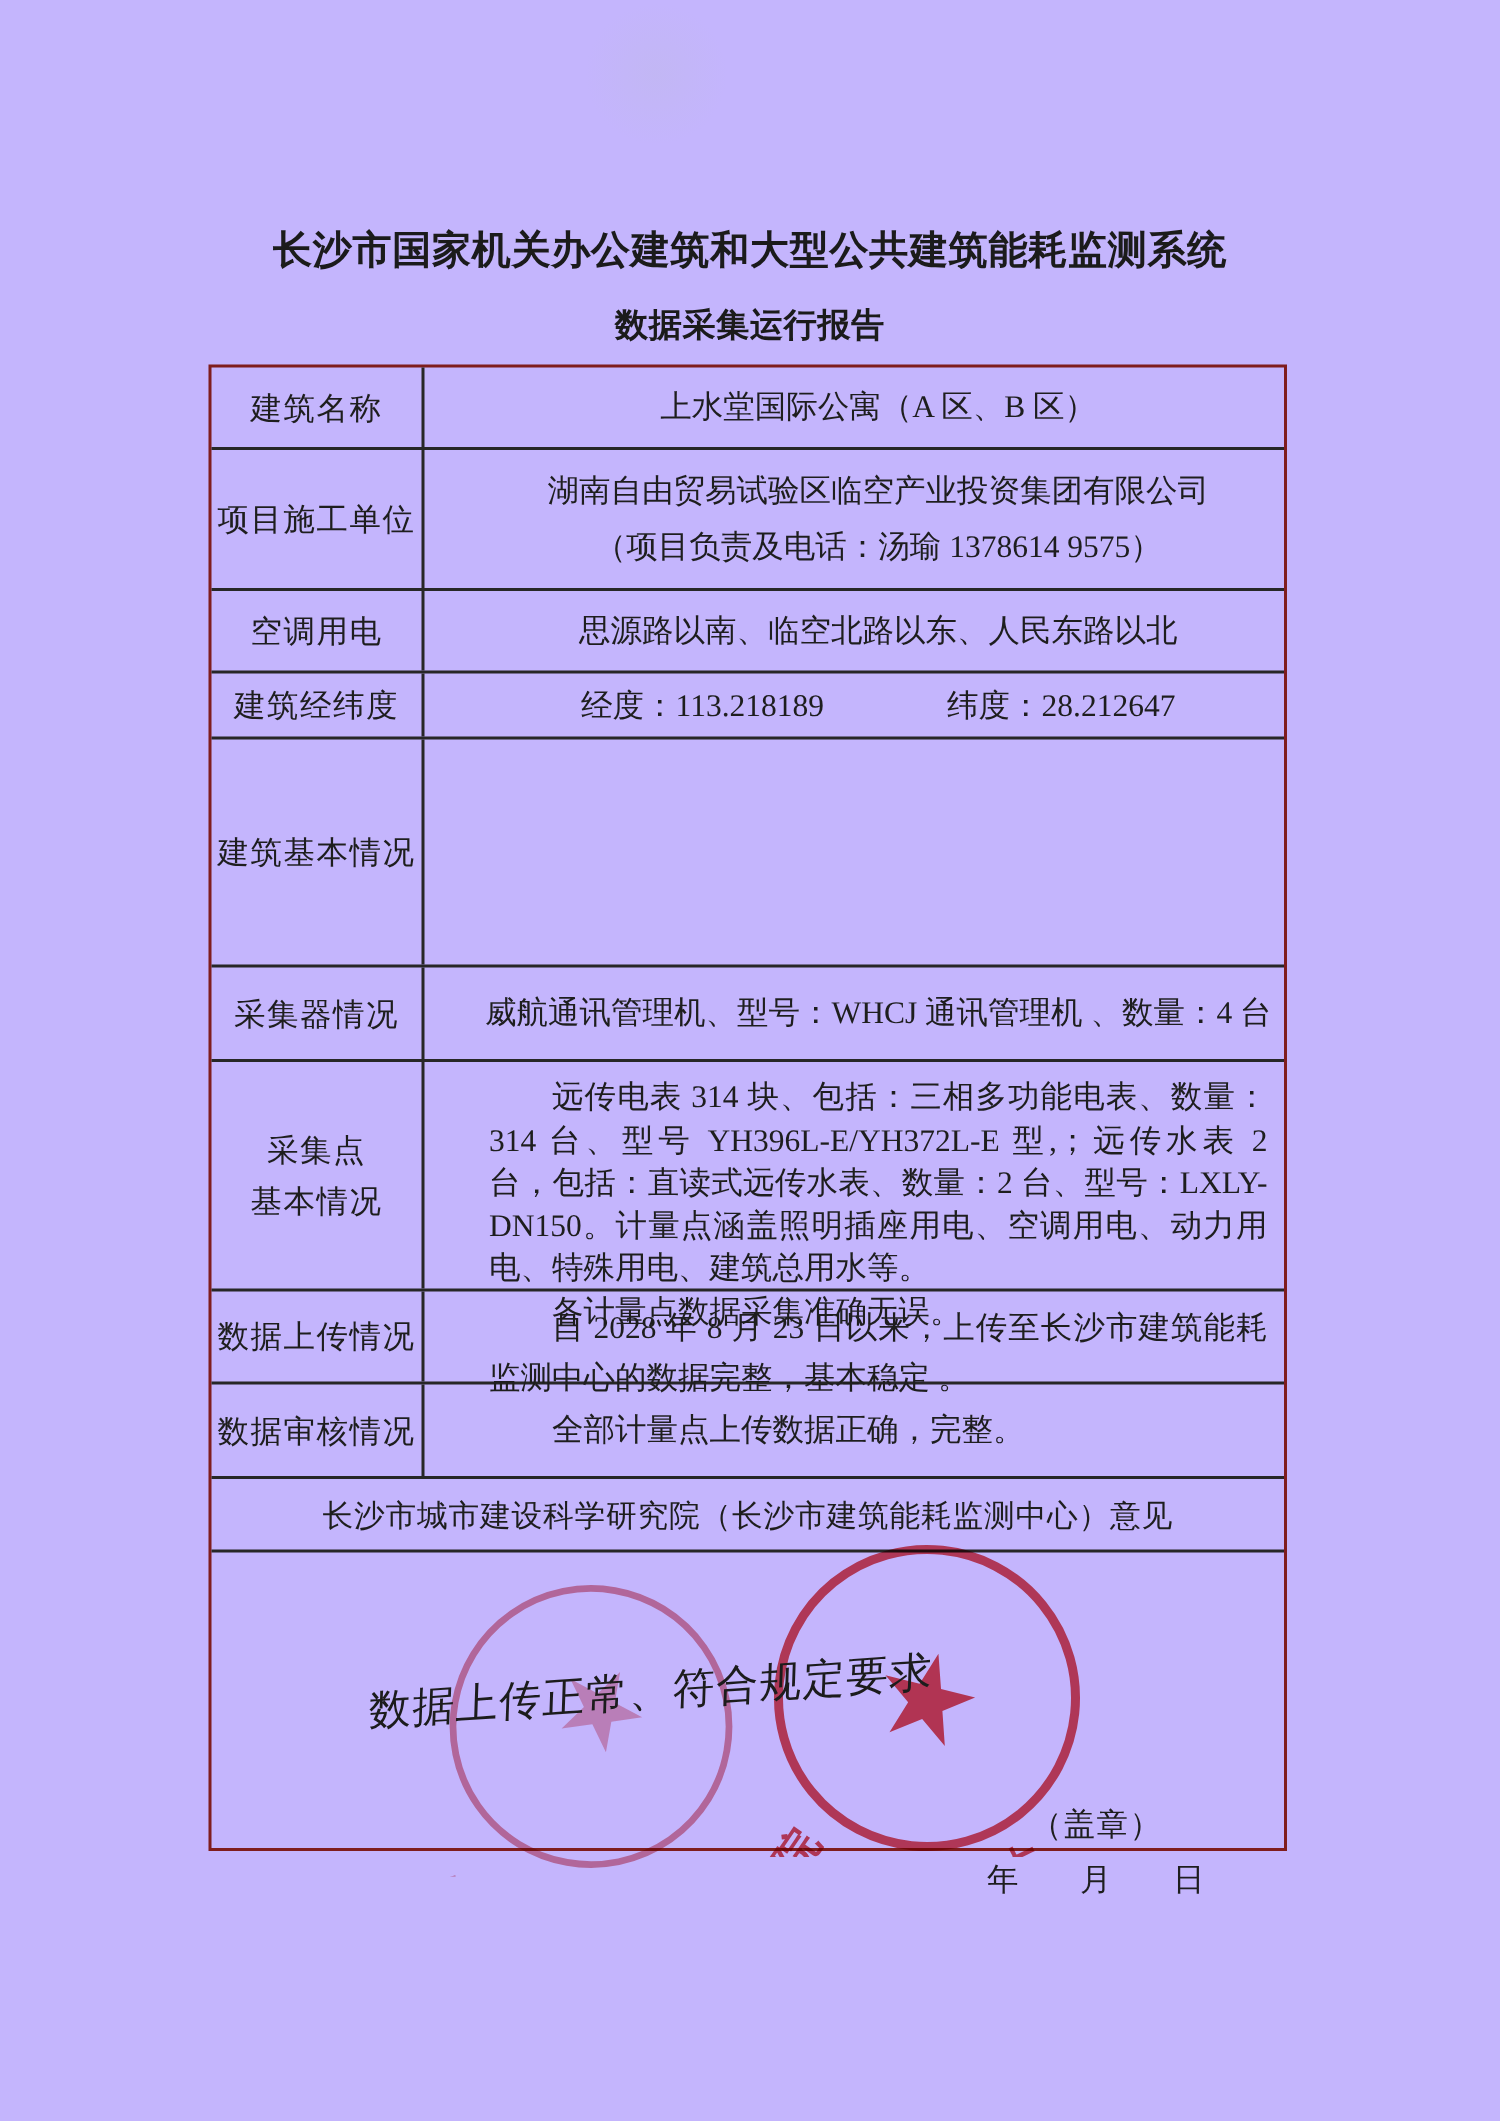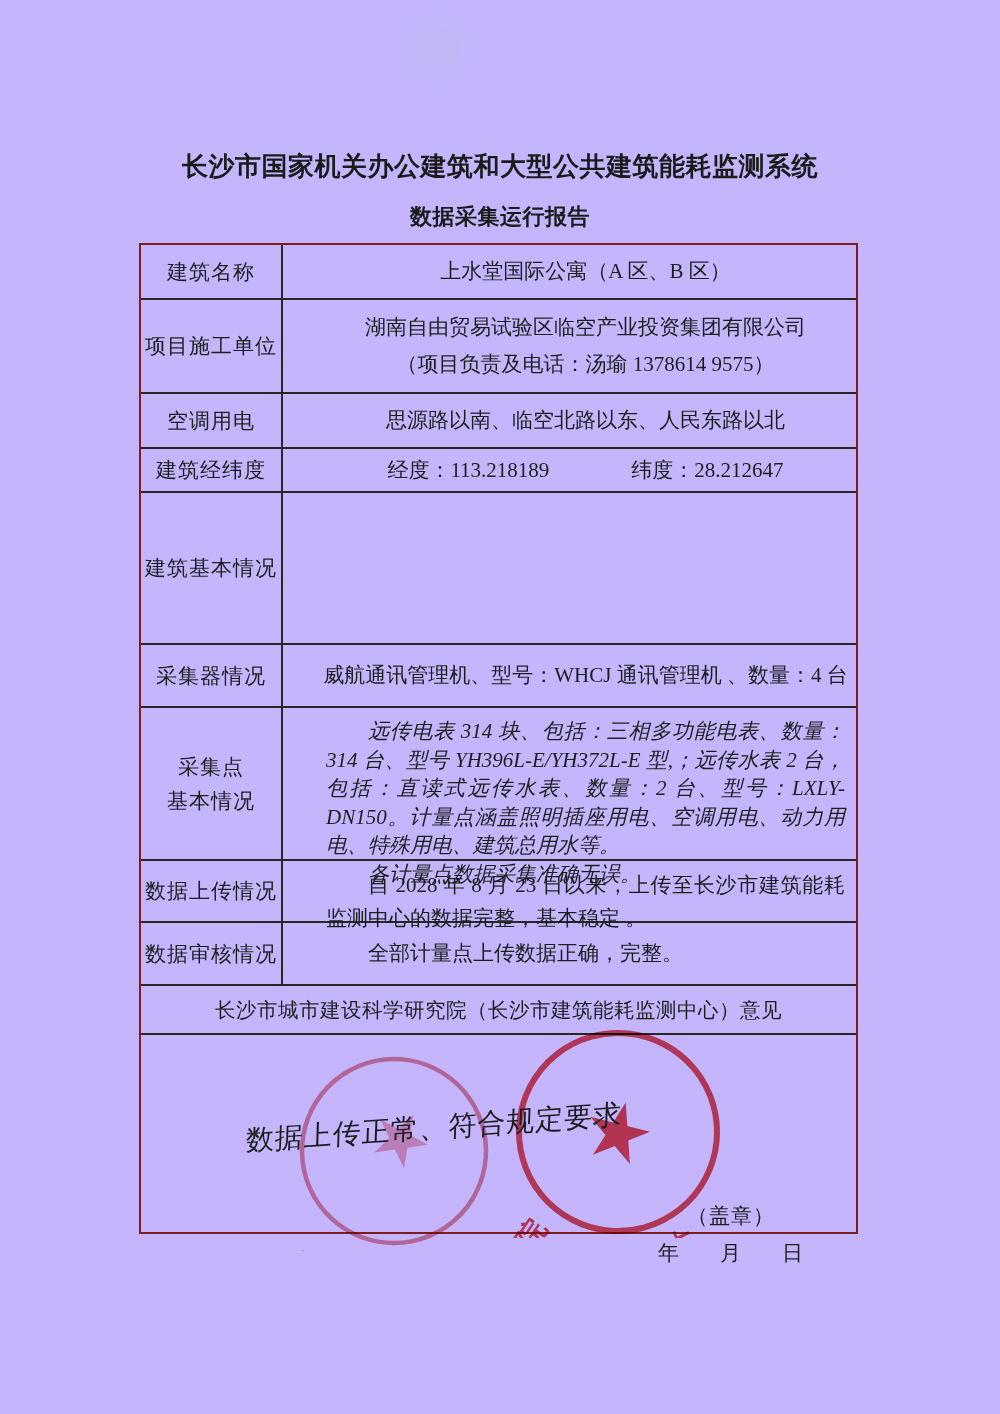--- a/index.html
+++ b/index.html
@@ -52,21 +52,21 @@
   }
   .v-coords {
     display:flex; align-items:center; justify-content:center;
     gap:82px; height:100%; font-size:21px;
   }
   .v-block {
     padding:6px 11px 4px 11px;
     font-size:21px; line-height:28.6px;
     text-align:justify;
   }
-  .v-block p { text-indent:2em; text-align:justify;font-style:italic; }
+  .v-block p { text-indent:2em; text-align:justify; }
   .v-single { padding-top:16px; text-align:left; }
   .indent { text-indent:2em; display:block; }
   .opinion-header {
     width:100%; height:100%;
     display:flex; align-items:center; justify-content:center;
     font-size:20.5px; letter-spacing:0.5px;
   }
   .stamp-zone { position:relative; width:100%; height:100%; }
 
   .handwriting {

